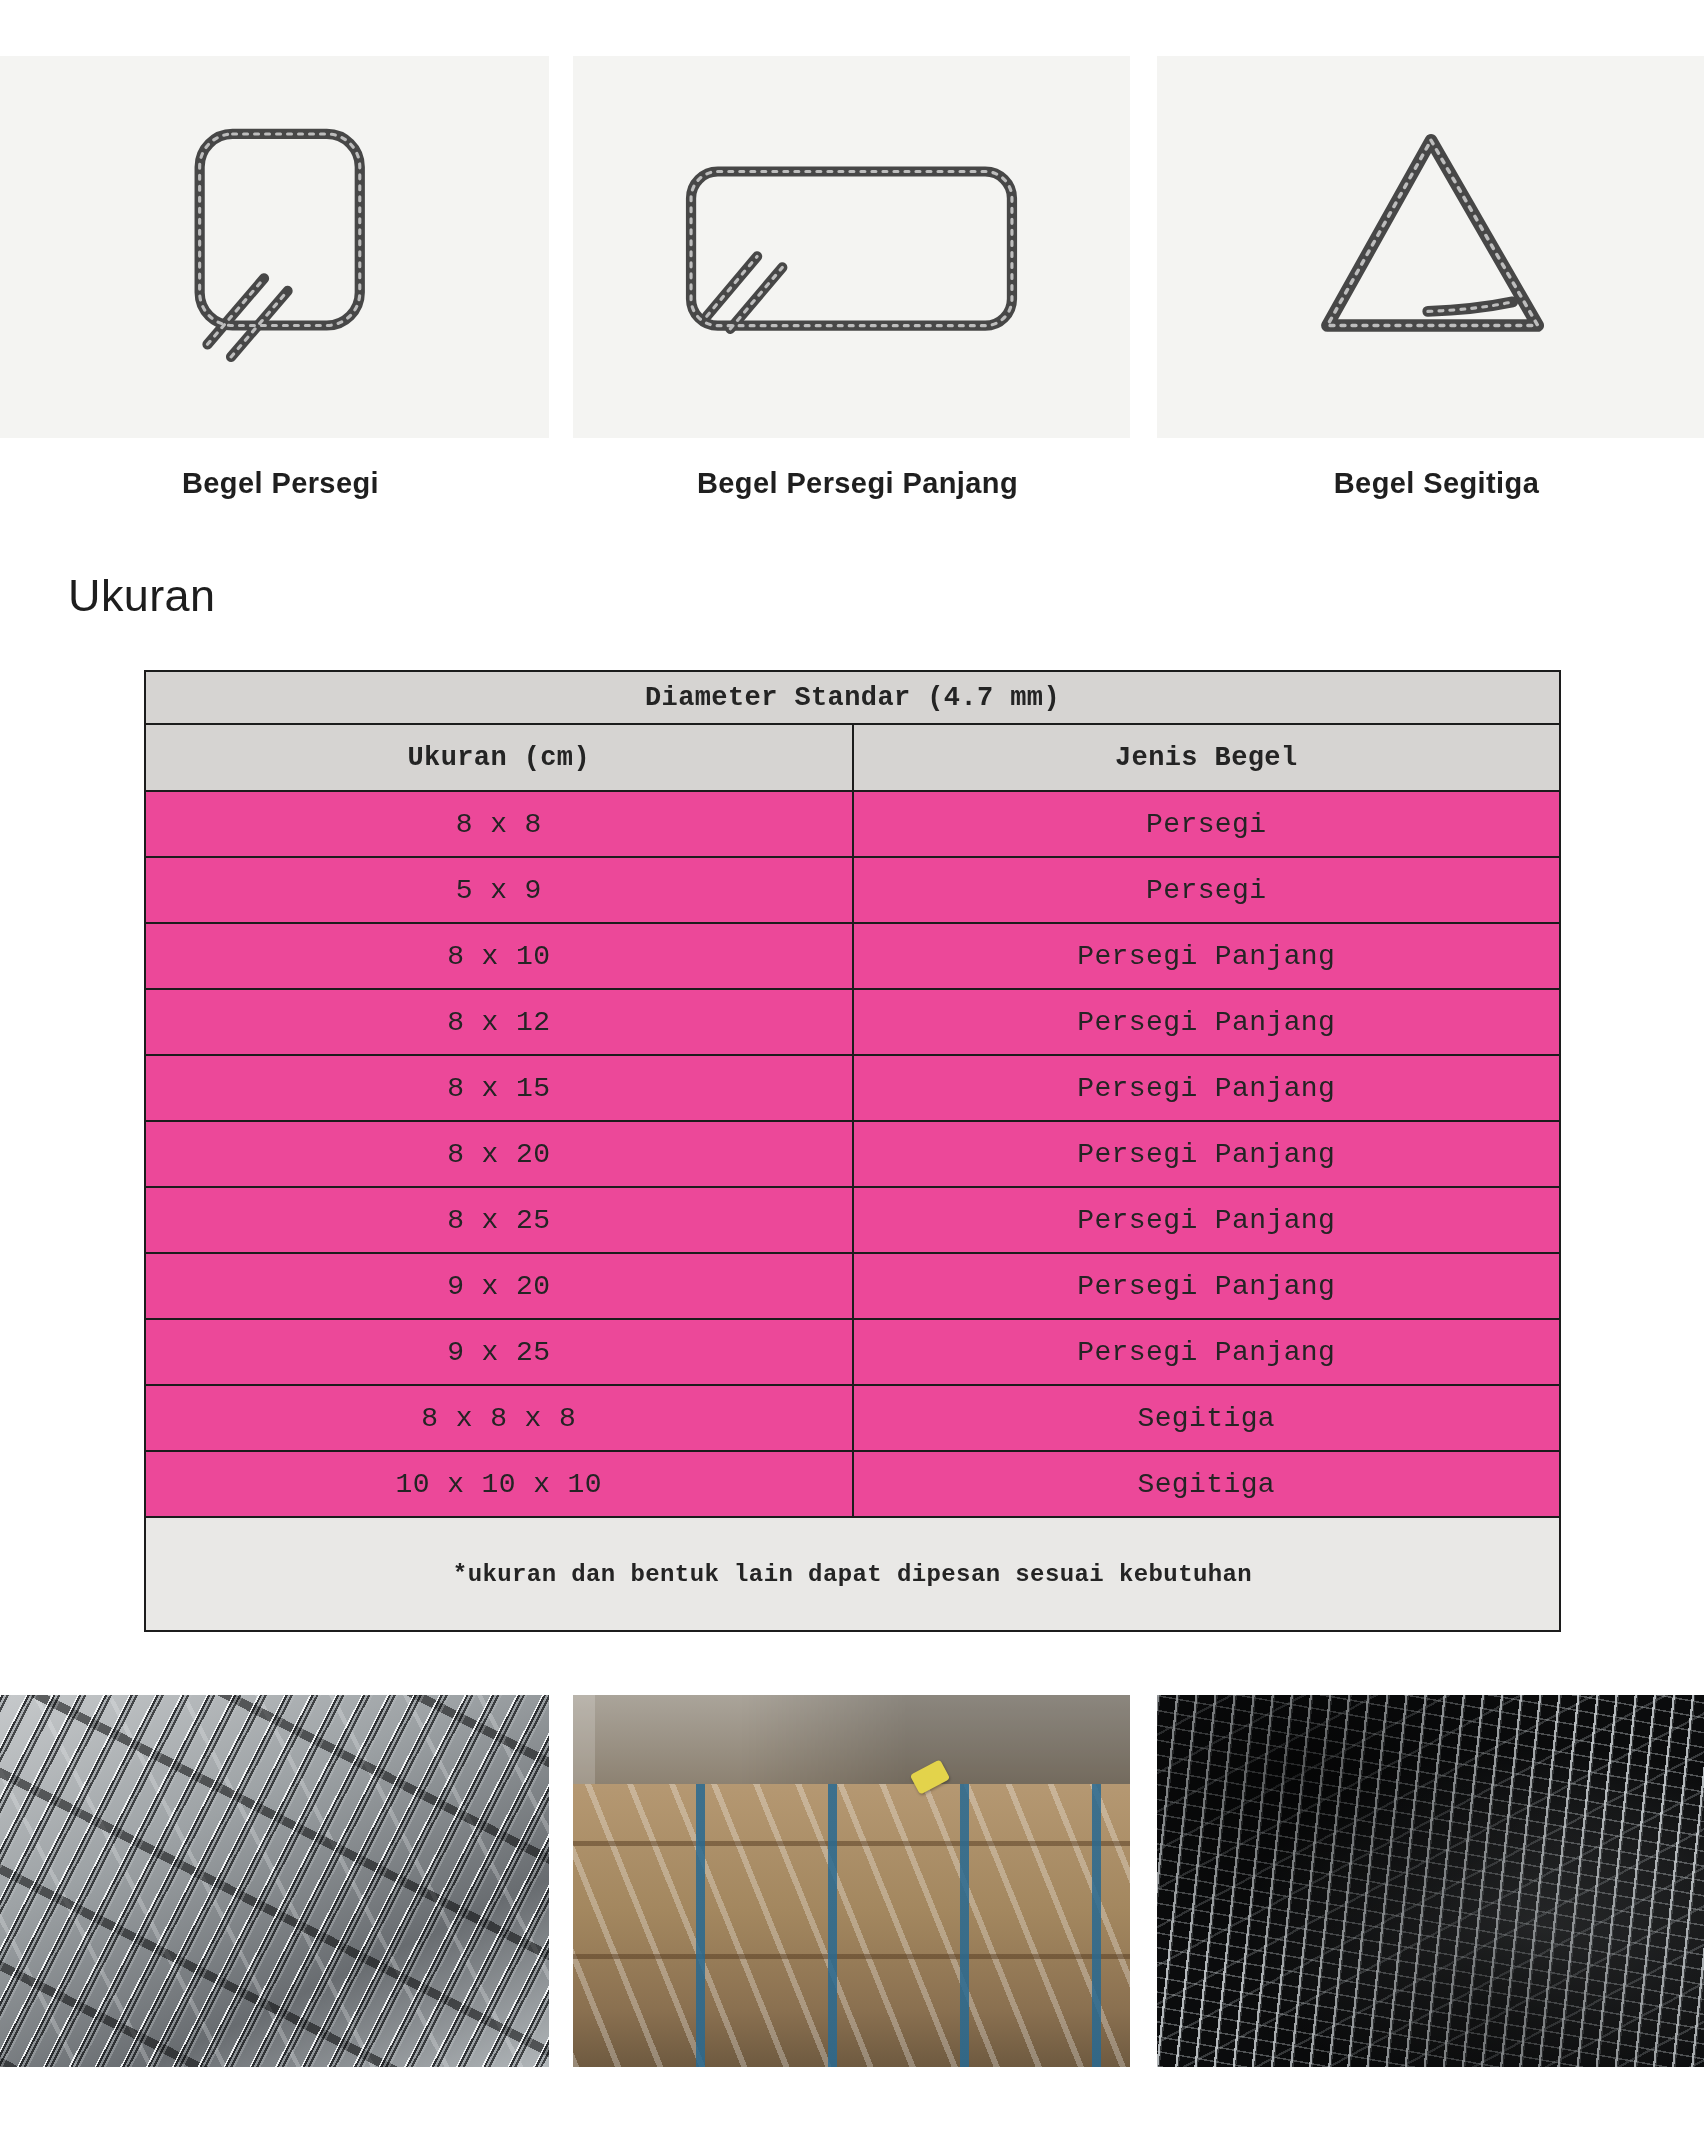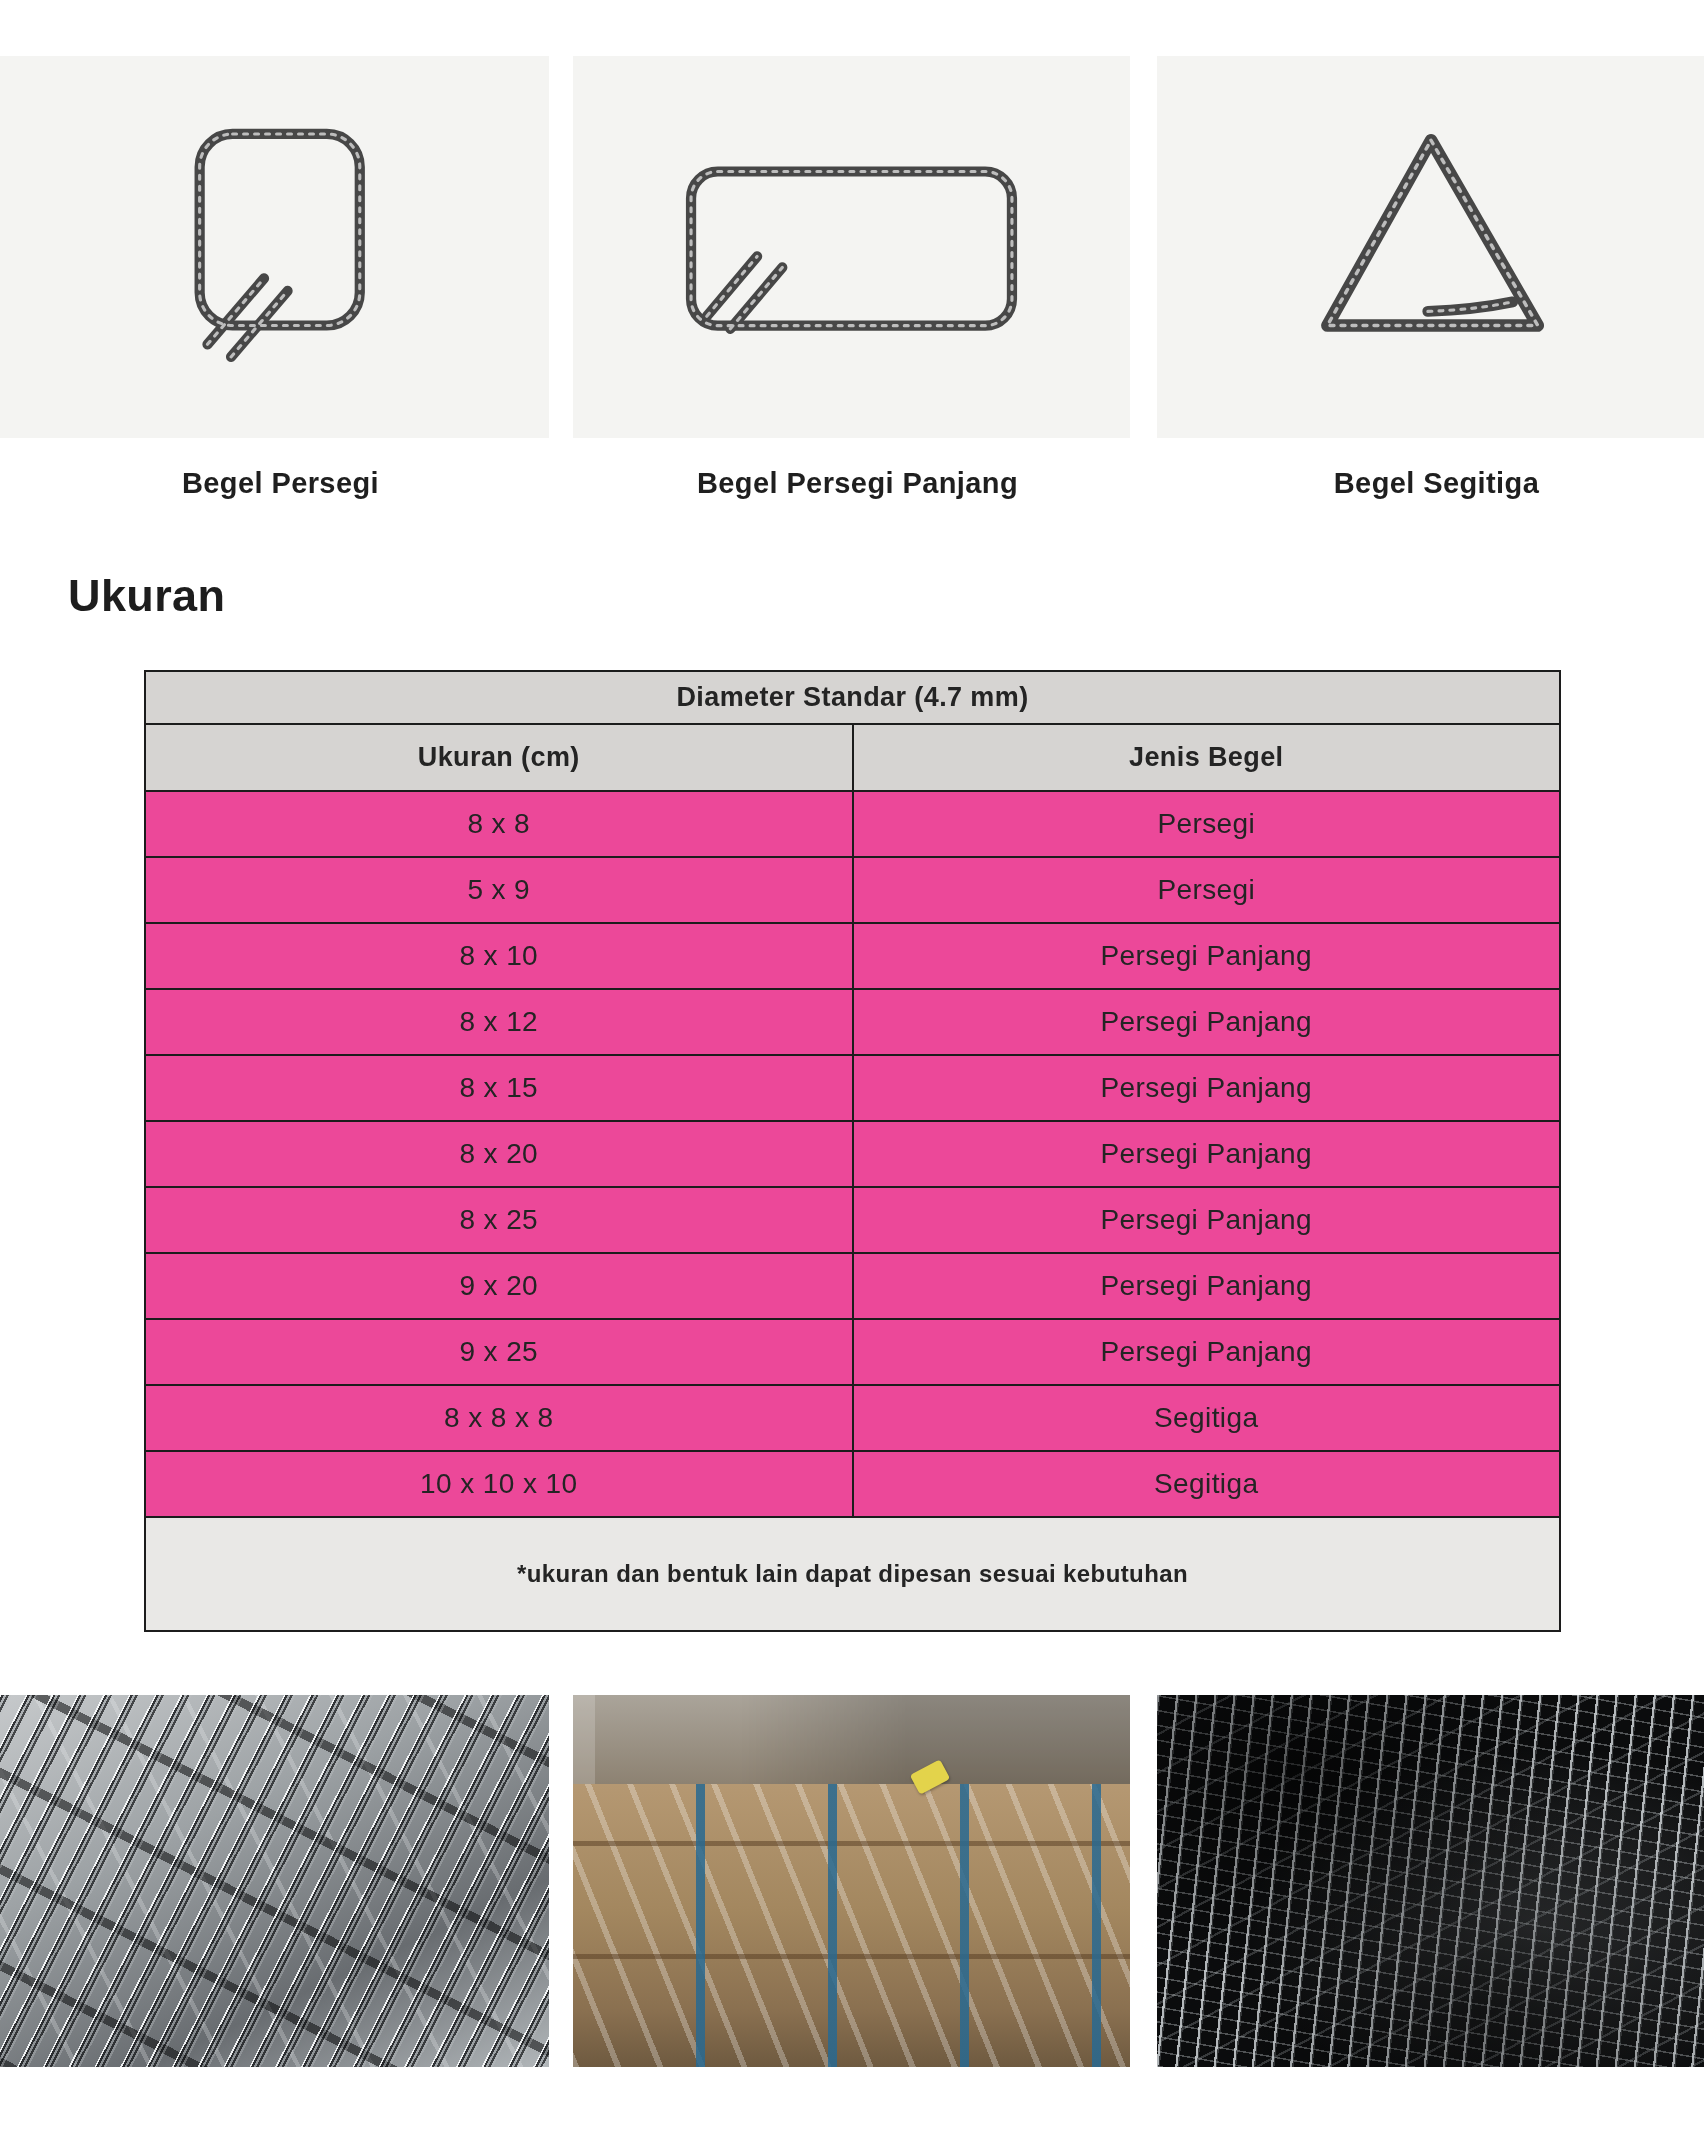--- a/index.html
+++ b/index.html
@@ -36,32 +36,33 @@
   .product-caption{
     margin-top:29px;text-align:center;
     font-size:29px;font-weight:700;letter-spacing:0.4px;color:#1f1f1f;margin-left:12px;
   }
   .wire{stroke:var(--wire_gray);fill:none;stroke-linecap:round;stroke-linejoin:round;}
   .wire-tex{stroke:var(--wire_lite);fill:none;stroke-linecap:round;stroke-linejoin:round;
     stroke-dasharray:2.5 4.5;}
   
   .section-heading{
     margin:70px 0 0 68px;
-    font-size:45px;font-weight:700;letter-spacing:0.4px;color:#1d1d1d;
+    font-size:45px;font-weight:400;letter-spacing:0.4px;color:#1d1d1d;
   }
   
   .size-table{
     border-collapse:collapse;
     width:1417px;margin:48px 0 0 144px;
     table-layout:fixed;
   }
   .size-table th,.size-table td{
     border:2.2px solid var(--table_border);
     text-align:center;vertical-align:middle;
     letter-spacing:0.4px;
+    font-family:Liberation Mono, monospace;
   }
   .size-table col{width:50%;}
   .title-row th{
     height:53px;background:var(--table_header_bg);
     font-size:27px;font-weight:700;
   }
   .cols-row th{
     height:67px;background:var(--table_header_bg);
     font-size:27px;font-weight:700;text-align:center;
   }

